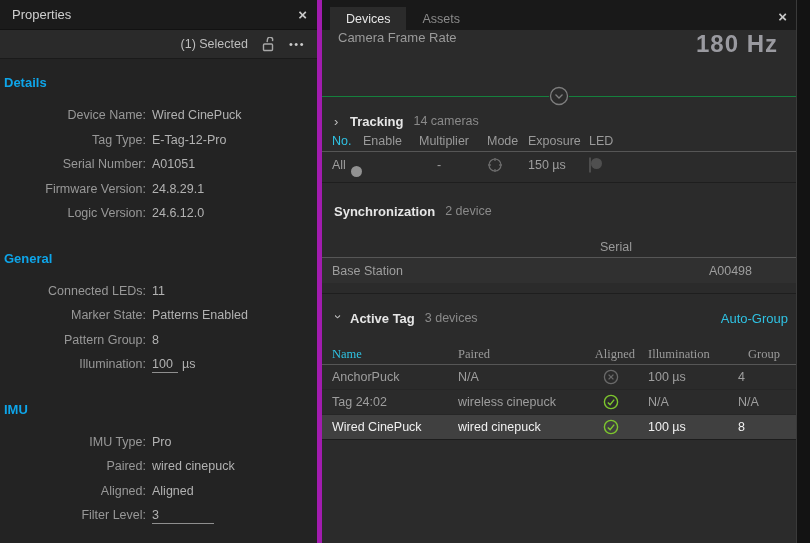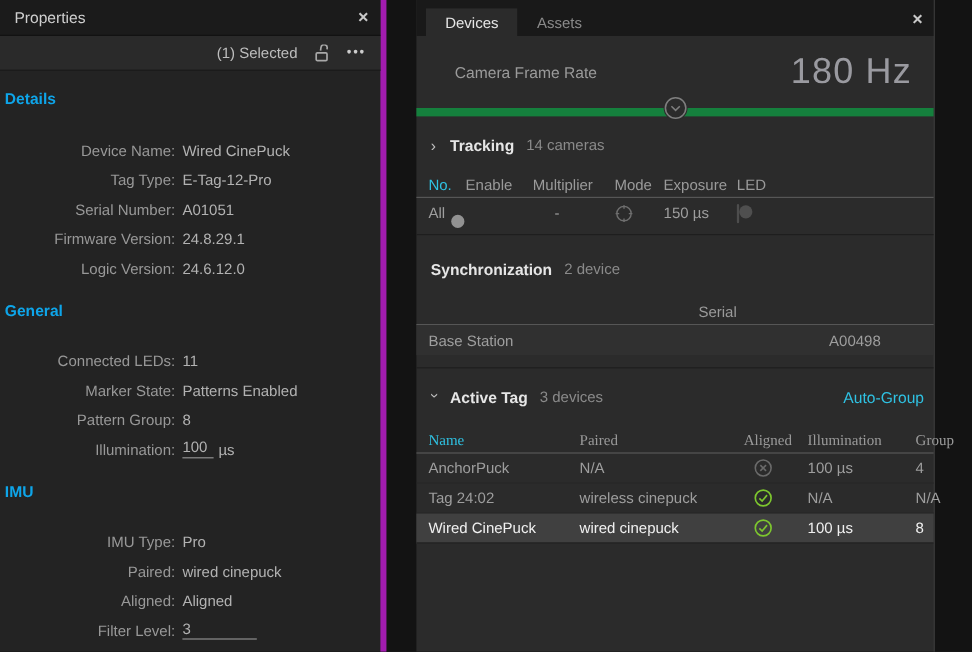--- a/index.html
+++ b/index.html
@@ -15,61 +15,61 @@
   .spacer { flex:1; }
   .close-x { color:#c9c9c9; font-size:15px; font-weight:bold; cursor:default; line-height:1; }
   .lp-toolbar { height:29px; background:#2a2a2a; display:flex; align-items:center;
     justify-content:flex-end; gap:14px; padding:0 12px; border-bottom:1px solid #1a1a1a; }
   .selected-label { color:#bdbdbd; font-size:12.5px; }
   .ellipsis { color:#cdcdcd; font-size:11px; letter-spacing:1.5px; }
   .section-title { color:#0ea5e9; font-size:13px; font-weight:bold; padding-left:4px; height:20px; }
   .sec-details .section-title { margin-top:16px; }
   .sec-general .section-title,.sec-imu .section-title { margin-top:20px; }
   .prop-rows { margin-top:13px; }
-  .prop-row { height:24.5px; display:flex; align-items:flex-end; }
+  .prop-row { height:24.5px; display:flex; align-items:flex-start; }
   .prop-label { width:146px; text-align:right; color:#989898; font-size:12.5px; }
   .prop-value { margin-left:6px; color:#b2b2b2; font-size:12.5px; }
   .editable-value { display:inline-block; border-bottom:1px solid #8f8f8f; padding-bottom:1px;
     min-width:26px; }
   .editable-value.wide { min-width:62px; }
   .suffix { color:#b2b2b2; font-size:12.5px; margin-left:4px; }
 
   
-  #right-panel { left:347px; width:432px; background:#2b2b2b; border-right:1px solid #3a3a3a; }
+  #right-panel { left:322px; width:475px; background:#2b2b2b; border-right:1px solid #3a3a3a; }
   .tabbar { height:30px; background:#191919; display:flex; align-items:flex-end; padding-left:8px; }
   .tab { font-size:12.5px; padding:0 16px; height:23px; display:flex; align-items:center; }
   .tab.active { background:#2b2b2b; color:#e6e6e6; }
   .tab.inactive { color:#8a8a8a; }
   .tab-close { position:absolute; right:9px; top:9px; }
 
-  .frame-band { height:67px; border-bottom:7px solid #15803d; display:flex; align-items:center;
-    padding:0 18px 0 32px; position:relative; }
+  .frame-band { height:67px; border-bottom:1px solid #15803d; display:flex; 
+    padding:0 18px 0 16px; position:relative; }
   .frame-label { color:#9a9a9a; font-size:13px; }
-  .frame-value { color:#9a9aa0; font-size:30px; font-weight:400; letter-spacing:1px; }
+  .frame-value { color:#9a9aa0; font-size:24px; font-weight:700; letter-spacing:1px; }
   .expander { position:absolute; left:50%; bottom:-10px; transform:translateX(-50%); z-index:2;
     background:#2b2b2b; border-radius:50%; width:20px; height:20px; }
 
   .rsec { border-bottom:1px solid #1e1e1e; }
   .rsec-title { display:flex; align-items:center; gap:8px; padding:0 8px 0 12px; height:20px; }
   .rsec-name { color:#e6e6e6; font-size:13px; font-weight:bold; }
   .rsec-count { color:#8a8a8a; font-size:12.5px; margin-left:2px; }
   .chev { color:#c0c0c0; font-size:13px; width:8px; display:inline-block; }
   .chev.down { transform:rotate(90deg); }
   .link-cyan { margin-left:auto; font-size:13px; }
 
   .grid-head { height:21px; align-items:center; border-bottom:1px solid #565656;
     color:#9a9a9a; font-size:12.5px; }
   .grid-row { height:25px; align-items:center; color:#9e9e9e; font-size:12.5px; }
   .cyan { color:#2fc2e3; }
 
   .tracking-grid { display:grid; grid-template-columns:31px 56px 68px 41px 61px 1fr;
     padding:0 12px 0 10px; }
   .sec-tracking { padding-bottom:5px; }
   .sec-tracking .rsec-title { margin-top:14px; }
-  .sec-tracking .grid-head { margin-top:13px; }
+  .sec-tracking .grid-head { }
   .mult-cell { padding-left:18px; }
 
   .sync-grid { display:grid; grid-template-columns:1fr 120px; padding:0 44px 0 10px; }
   .sec-sync { padding-bottom:10px; }
   .sec-sync .rsec-title { margin-top:18px; }
   .sec-sync .grid-head { margin-top:16px; }
   .col-right { text-align:right; }
   .row-elevated { background:#303030; }
 
   .active-grid { display:grid; grid-template-columns:126px 129px 48px 103px 1fr;

